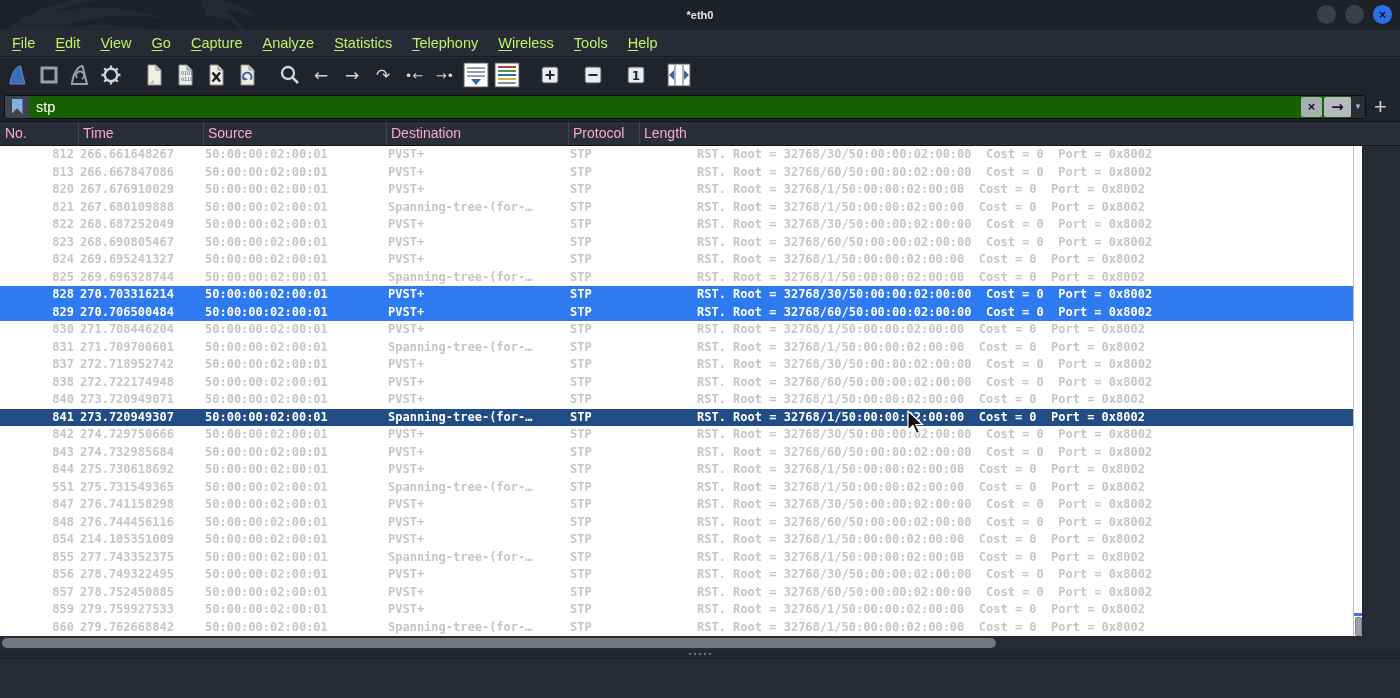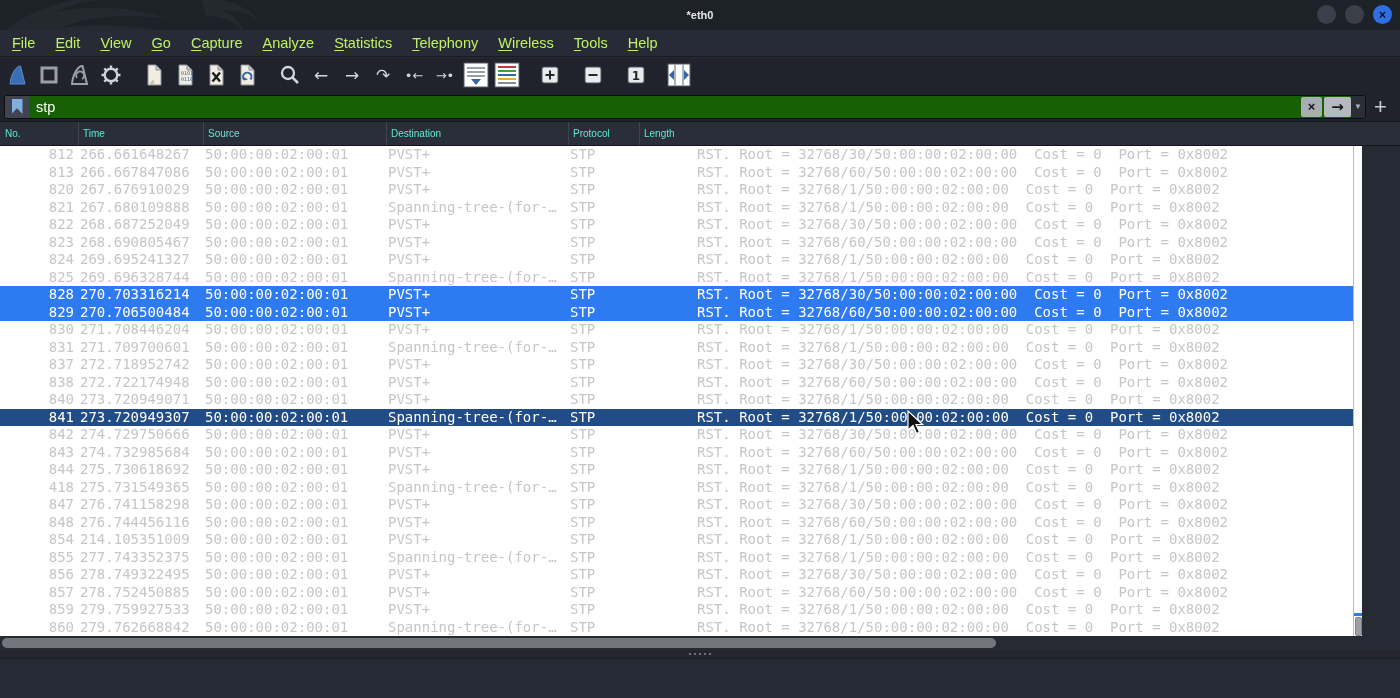--- a/index.html
+++ b/index.html
@@ -48,26 +48,26 @@
            font-size:15px;font-weight:bold;display:flex;align-items:center;justify-content:center;padding:0;
            font-family:"DejaVu Sans",sans-serif;}
   .f-caret{width:14px;background:#2a2d36;border:none;color:#aeb2b8;font-size:8px;padding:0;}
   .f-add{border:none;background:transparent;color:#c9ccd1;font-size:22px;line-height:22px;
          padding:0 8px;font-weight:400;}
 
   
   .packet-area{position:absolute;left:0;top:122px;width:1400px;height:528px;background:#262a34;}
   .pgrid{display:grid;grid-template-columns:78px 125px 183px 182px 71px 50px 1fr;}
   .plist-header{height:24px;background:#2a2e38;border-bottom:1px solid #12141a;width:1400px;}
-  .hcell{font-size:10px;color:#5eead4;line-height:23px;padding-left:4px;border-left:1px solid #40444e;
+  .hcell{font-size:14px;color:#f9a8d4;line-height:23px;padding-left:4px;border-left:1px solid #40444e;
          white-space:nowrap;overflow:hidden;}
   .hcell:first-child{border-left:none;padding-left:5px;}
   .plist{position:absolute;left:0;top:24px;width:1353px;height:490px;background:#ffffff;overflow:hidden;}
-  .prow{height:17.5px;font-family:"DejaVu Sans Mono","Liberation Mono",monospace;font-size:14px;
-        line-height:17.5px;color:#c6c6c6;white-space:pre;}
+  .prow{height:17.5px;font-family:"DejaVu Sans Mono","Liberation Mono",monospace;font-size:12px;
+        line-height:17.5px;color:#c6c6c6;white-space:pre;font-weight:bold;}
   .pcell{overflow:hidden;white-space:pre;}
   .c-no{text-align:right;padding-right:4px;}
   .c-time,.c-source,.c-destination,.c-protocol{padding-left:2px;}
   .c-length{text-align:left;padding-right:3px;margin-top:20px;}
   .c-info{padding-left:8px;}
   .prow.sel-light{background:#2e7af0;color:#ffffff;}
   .prow.sel-dark{background:#214c86;color:#ffffff;}
 
   
   .vscroll{position:absolute;left:1353px;top:24px;width:9px;height:490px;background:#fdfdfd;
@@ -324,21 +324,21 @@
         <div class="prow pgrid sel-light"><div class="pcell c-no">829</div><div class="pcell c-time">270.706500484</div><div class="pcell c-source">50:00:00:02:00:01</div><div class="pcell c-destination">PVST+</div><div class="pcell c-protocol">STP</div><div class="pcell c-length">68</div><div class="pcell c-info">RST. Root = 32768/60/50:00:00:02:00:00  Cost = 0  Port = 0x8002</div></div>
         <div class="prow pgrid"><div class="pcell c-no">830</div><div class="pcell c-time">271.708446204</div><div class="pcell c-source">50:00:00:02:00:01</div><div class="pcell c-destination">PVST+</div><div class="pcell c-protocol">STP</div><div class="pcell c-length">68</div><div class="pcell c-info">RST. Root = 32768/1/50:00:00:02:00:00  Cost = 0  Port = 0x8002</div></div>
         <div class="prow pgrid"><div class="pcell c-no">831</div><div class="pcell c-time">271.709700601</div><div class="pcell c-source">50:00:00:02:00:01</div><div class="pcell c-destination">Spanning-tree-(for-…</div><div class="pcell c-protocol">STP</div><div class="pcell c-length">60</div><div class="pcell c-info">RST. Root = 32768/1/50:00:00:02:00:00  Cost = 0  Port = 0x8002</div></div>
         <div class="prow pgrid"><div class="pcell c-no">837</div><div class="pcell c-time">272.718952742</div><div class="pcell c-source">50:00:00:02:00:01</div><div class="pcell c-destination">PVST+</div><div class="pcell c-protocol">STP</div><div class="pcell c-length">68</div><div class="pcell c-info">RST. Root = 32768/30/50:00:00:02:00:00  Cost = 0  Port = 0x8002</div></div>
         <div class="prow pgrid"><div class="pcell c-no">838</div><div class="pcell c-time">272.722174948</div><div class="pcell c-source">50:00:00:02:00:01</div><div class="pcell c-destination">PVST+</div><div class="pcell c-protocol">STP</div><div class="pcell c-length">68</div><div class="pcell c-info">RST. Root = 32768/60/50:00:00:02:00:00  Cost = 0  Port = 0x8002</div></div>
         <div class="prow pgrid"><div class="pcell c-no">840</div><div class="pcell c-time">273.720949071</div><div class="pcell c-source">50:00:00:02:00:01</div><div class="pcell c-destination">PVST+</div><div class="pcell c-protocol">STP</div><div class="pcell c-length">68</div><div class="pcell c-info">RST. Root = 32768/1/50:00:00:02:00:00  Cost = 0  Port = 0x8002</div></div>
         <div class="prow pgrid sel-dark"><div class="pcell c-no">841</div><div class="pcell c-time">273.720949307</div><div class="pcell c-source">50:00:00:02:00:01</div><div class="pcell c-destination">Spanning-tree-(for-…</div><div class="pcell c-protocol">STP</div><div class="pcell c-length">60</div><div class="pcell c-info">RST. Root = 32768/1/50:00:00:02:00:00  Cost = 0  Port = 0x8002</div></div>
         <div class="prow pgrid"><div class="pcell c-no">842</div><div class="pcell c-time">274.729750666</div><div class="pcell c-source">50:00:00:02:00:01</div><div class="pcell c-destination">PVST+</div><div class="pcell c-protocol">STP</div><div class="pcell c-length">68</div><div class="pcell c-info">RST. Root = 32768/30/50:00:00:02:00:00  Cost = 0  Port = 0x8002</div></div>
         <div class="prow pgrid"><div class="pcell c-no">843</div><div class="pcell c-time">274.732985684</div><div class="pcell c-source">50:00:00:02:00:01</div><div class="pcell c-destination">PVST+</div><div class="pcell c-protocol">STP</div><div class="pcell c-length">68</div><div class="pcell c-info">RST. Root = 32768/60/50:00:00:02:00:00  Cost = 0  Port = 0x8002</div></div>
         <div class="prow pgrid"><div class="pcell c-no">844</div><div class="pcell c-time">275.730618692</div><div class="pcell c-source">50:00:00:02:00:01</div><div class="pcell c-destination">PVST+</div><div class="pcell c-protocol">STP</div><div class="pcell c-length">68</div><div class="pcell c-info">RST. Root = 32768/1/50:00:00:02:00:00  Cost = 0  Port = 0x8002</div></div>
-        <div class="prow pgrid"><div class="pcell c-no">418</div><div class="pcell c-time">275.731549365</div><div class="pcell c-source">50:00:00:02:00:01</div><div class="pcell c-destination">Spanning-tree-(for-…</div><div class="pcell c-protocol">STP</div><div class="pcell c-length">60</div><div class="pcell c-info">RST. Root = 32768/1/50:00:00:02:00:00  Cost = 0  Port = 0x8002</div></div>
+        <div class="prow pgrid"><div class="pcell c-no">551</div><div class="pcell c-time">275.731549365</div><div class="pcell c-source">50:00:00:02:00:01</div><div class="pcell c-destination">Spanning-tree-(for-…</div><div class="pcell c-protocol">STP</div><div class="pcell c-length">60</div><div class="pcell c-info">RST. Root = 32768/1/50:00:00:02:00:00  Cost = 0  Port = 0x8002</div></div>
         <div class="prow pgrid"><div class="pcell c-no">847</div><div class="pcell c-time">276.741158298</div><div class="pcell c-source">50:00:00:02:00:01</div><div class="pcell c-destination">PVST+</div><div class="pcell c-protocol">STP</div><div class="pcell c-length">68</div><div class="pcell c-info">RST. Root = 32768/30/50:00:00:02:00:00  Cost = 0  Port = 0x8002</div></div>
         <div class="prow pgrid"><div class="pcell c-no">848</div><div class="pcell c-time">276.744456116</div><div class="pcell c-source">50:00:00:02:00:01</div><div class="pcell c-destination">PVST+</div><div class="pcell c-protocol">STP</div><div class="pcell c-length">68</div><div class="pcell c-info">RST. Root = 32768/60/50:00:00:02:00:00  Cost = 0  Port = 0x8002</div></div>
         <div class="prow pgrid"><div class="pcell c-no">854</div><div class="pcell c-time">214.105351009</div><div class="pcell c-source">50:00:00:02:00:01</div><div class="pcell c-destination">PVST+</div><div class="pcell c-protocol">STP</div><div class="pcell c-length">68</div><div class="pcell c-info">RST. Root = 32768/1/50:00:00:02:00:00  Cost = 0  Port = 0x8002</div></div>
         <div class="prow pgrid"><div class="pcell c-no">855</div><div class="pcell c-time">277.743352375</div><div class="pcell c-source">50:00:00:02:00:01</div><div class="pcell c-destination">Spanning-tree-(for-…</div><div class="pcell c-protocol">STP</div><div class="pcell c-length">60</div><div class="pcell c-info">RST. Root = 32768/1/50:00:00:02:00:00  Cost = 0  Port = 0x8002</div></div>
         <div class="prow pgrid"><div class="pcell c-no">856</div><div class="pcell c-time">278.749322495</div><div class="pcell c-source">50:00:00:02:00:01</div><div class="pcell c-destination">PVST+</div><div class="pcell c-protocol">STP</div><div class="pcell c-length">68</div><div class="pcell c-info">RST. Root = 32768/30/50:00:00:02:00:00  Cost = 0  Port = 0x8002</div></div>
         <div class="prow pgrid"><div class="pcell c-no">857</div><div class="pcell c-time">278.752450885</div><div class="pcell c-source">50:00:00:02:00:01</div><div class="pcell c-destination">PVST+</div><div class="pcell c-protocol">STP</div><div class="pcell c-length">68</div><div class="pcell c-info">RST. Root = 32768/60/50:00:00:02:00:00  Cost = 0  Port = 0x8002</div></div>
         <div class="prow pgrid"><div class="pcell c-no">859</div><div class="pcell c-time">279.759927533</div><div class="pcell c-source">50:00:00:02:00:01</div><div class="pcell c-destination">PVST+</div><div class="pcell c-protocol">STP</div><div class="pcell c-length">68</div><div class="pcell c-info">RST. Root = 32768/1/50:00:00:02:00:00  Cost = 0  Port = 0x8002</div></div>
         <div class="prow pgrid"><div class="pcell c-no">860</div><div class="pcell c-time">279.762668842</div><div class="pcell c-source">50:00:00:02:00:01</div><div class="pcell c-destination">Spanning-tree-(for-…</div><div class="pcell c-protocol">STP</div><div class="pcell c-length">60</div><div class="pcell c-info">RST. Root = 32768/1/50:00:00:02:00:00  Cost = 0  Port = 0x8002</div></div>
       </div>
     <div class="vscroll">

